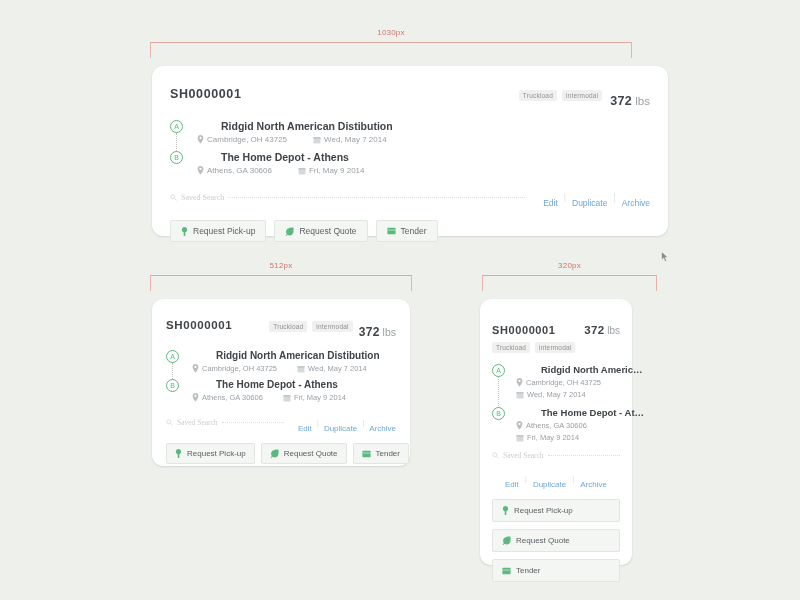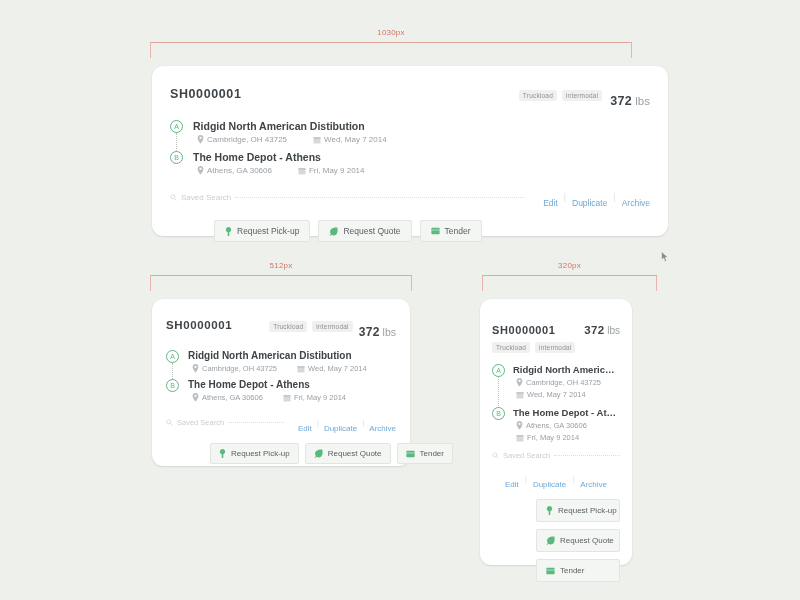--- a/index.html
+++ b/index.html
@@ -111,39 +111,40 @@
     border-left: 1px dotted #bfc4c0;
     z-index: 1;
   }
   .stop-body { padding-left: 9px; }
   .stop-name {
     font-weight: bold;
     color: #3f4448;
     white-space: nowrap;
     overflow: hidden;
     text-overflow: ellipsis;
+    margin-left: 28px;
   }
   .meta-row { display: flex; align-items: center; }
   .meta {
     display: flex;
     align-items: center;
     gap: 3px;
     color: #9ba0a5;
     white-space: nowrap;
   }
   .meta .mi { flex: 0 0 auto; display: block; }
 
   
   .saved {
     display: flex;
     align-items: center;
     gap: 4px;
     color: #c9cdd0;
   }
-  .saved .txt { white-space: nowrap; }
+  .saved .txt { white-space: nowrap; font-family: Liberation Serif, serif; }
   .saved .rule {
     flex: 1 1 auto;
     border-top: 1px dotted #dcdfe1;
     height: 0;
   }
   .links {
     display: flex;
     align-items: center;
     gap: 5px;
     white-space: nowrap;
@@ -151,21 +152,21 @@
   .links a {
     color: #6fa8d6;
     text-decoration: none;
     margin-top: 12px;
   }
   .links .sep {
     color: #dde1e3;
   }
 
   
-  .actions { display: flex; margin-left: 44px; }
+  .actions { display: flex; }
   .btn {
     background: #f4f6f3;
     border: 1px solid #e2e6e0;
     border-radius: 2px;
     color: #585e62;
     display: flex;
     align-items: center;
     gap: 5px;
     box-sizing: border-box;
     white-space: nowrap;

